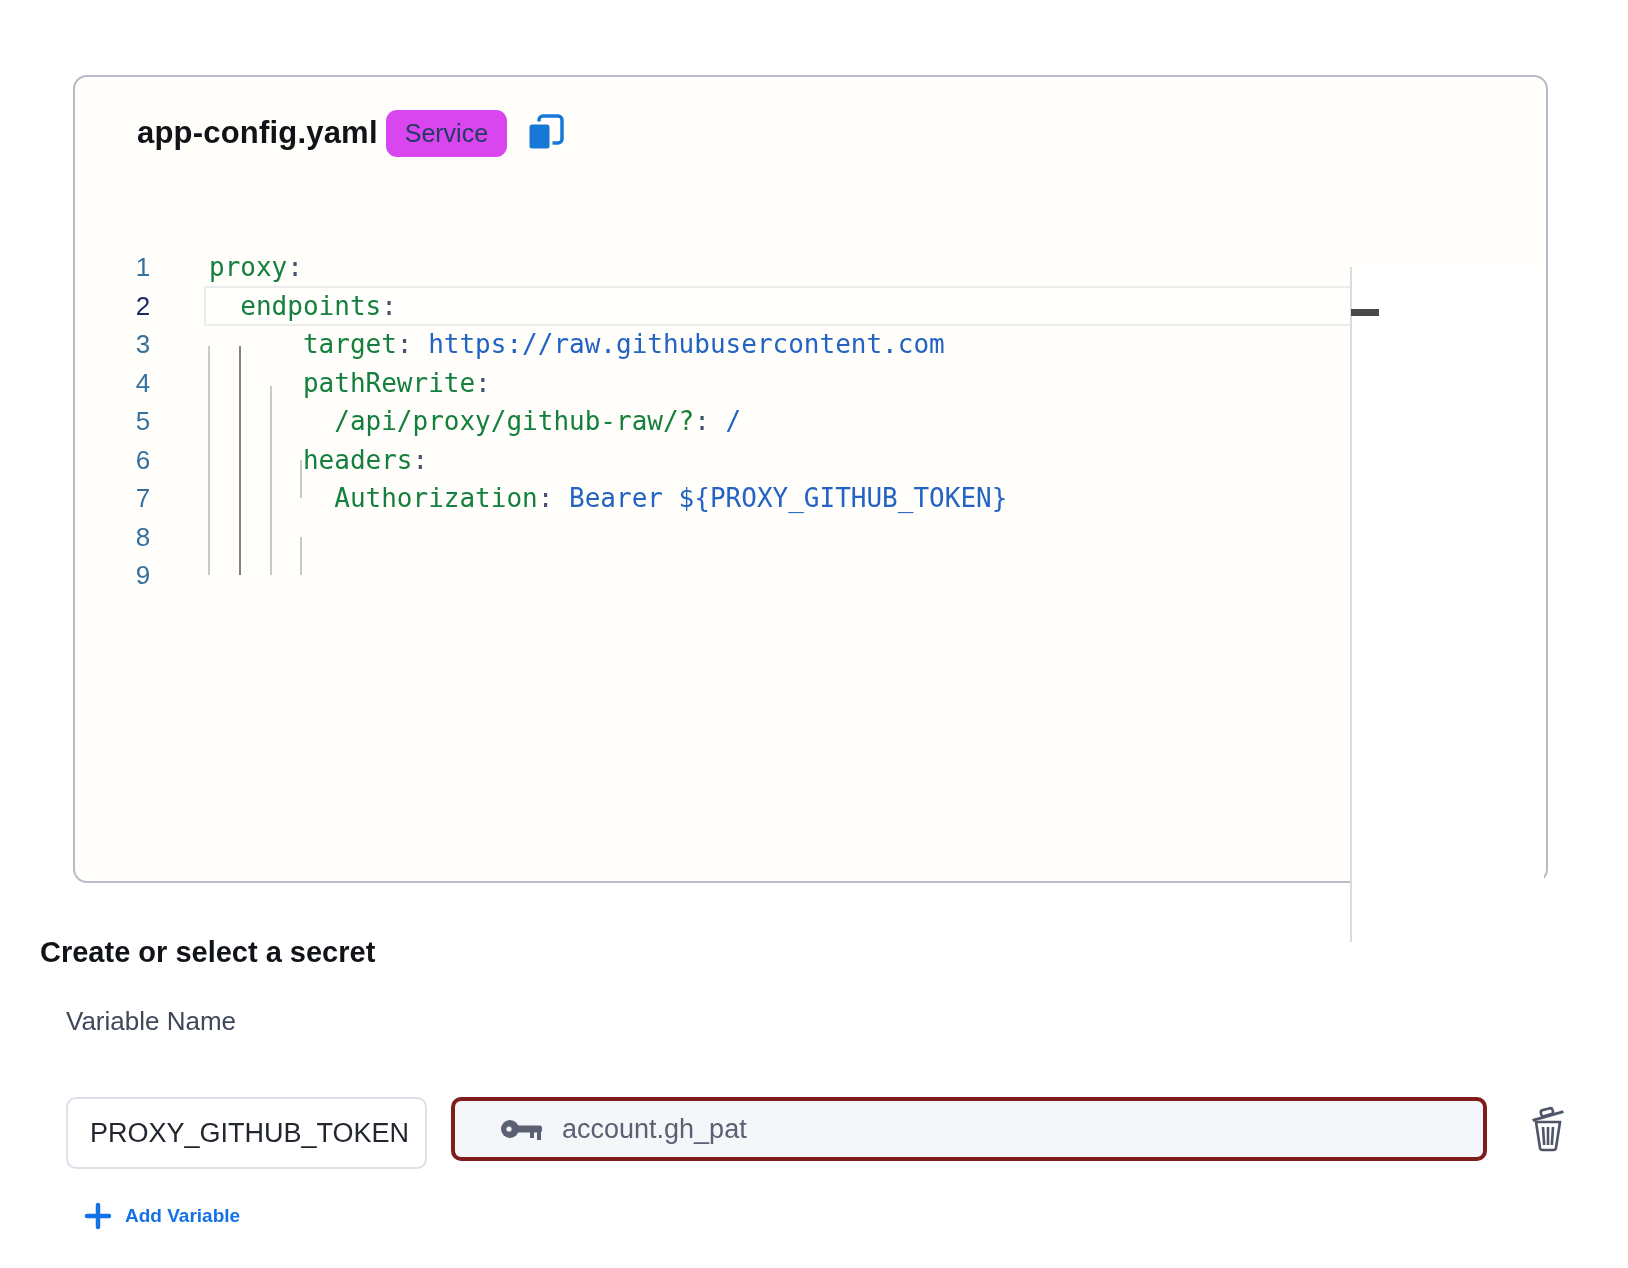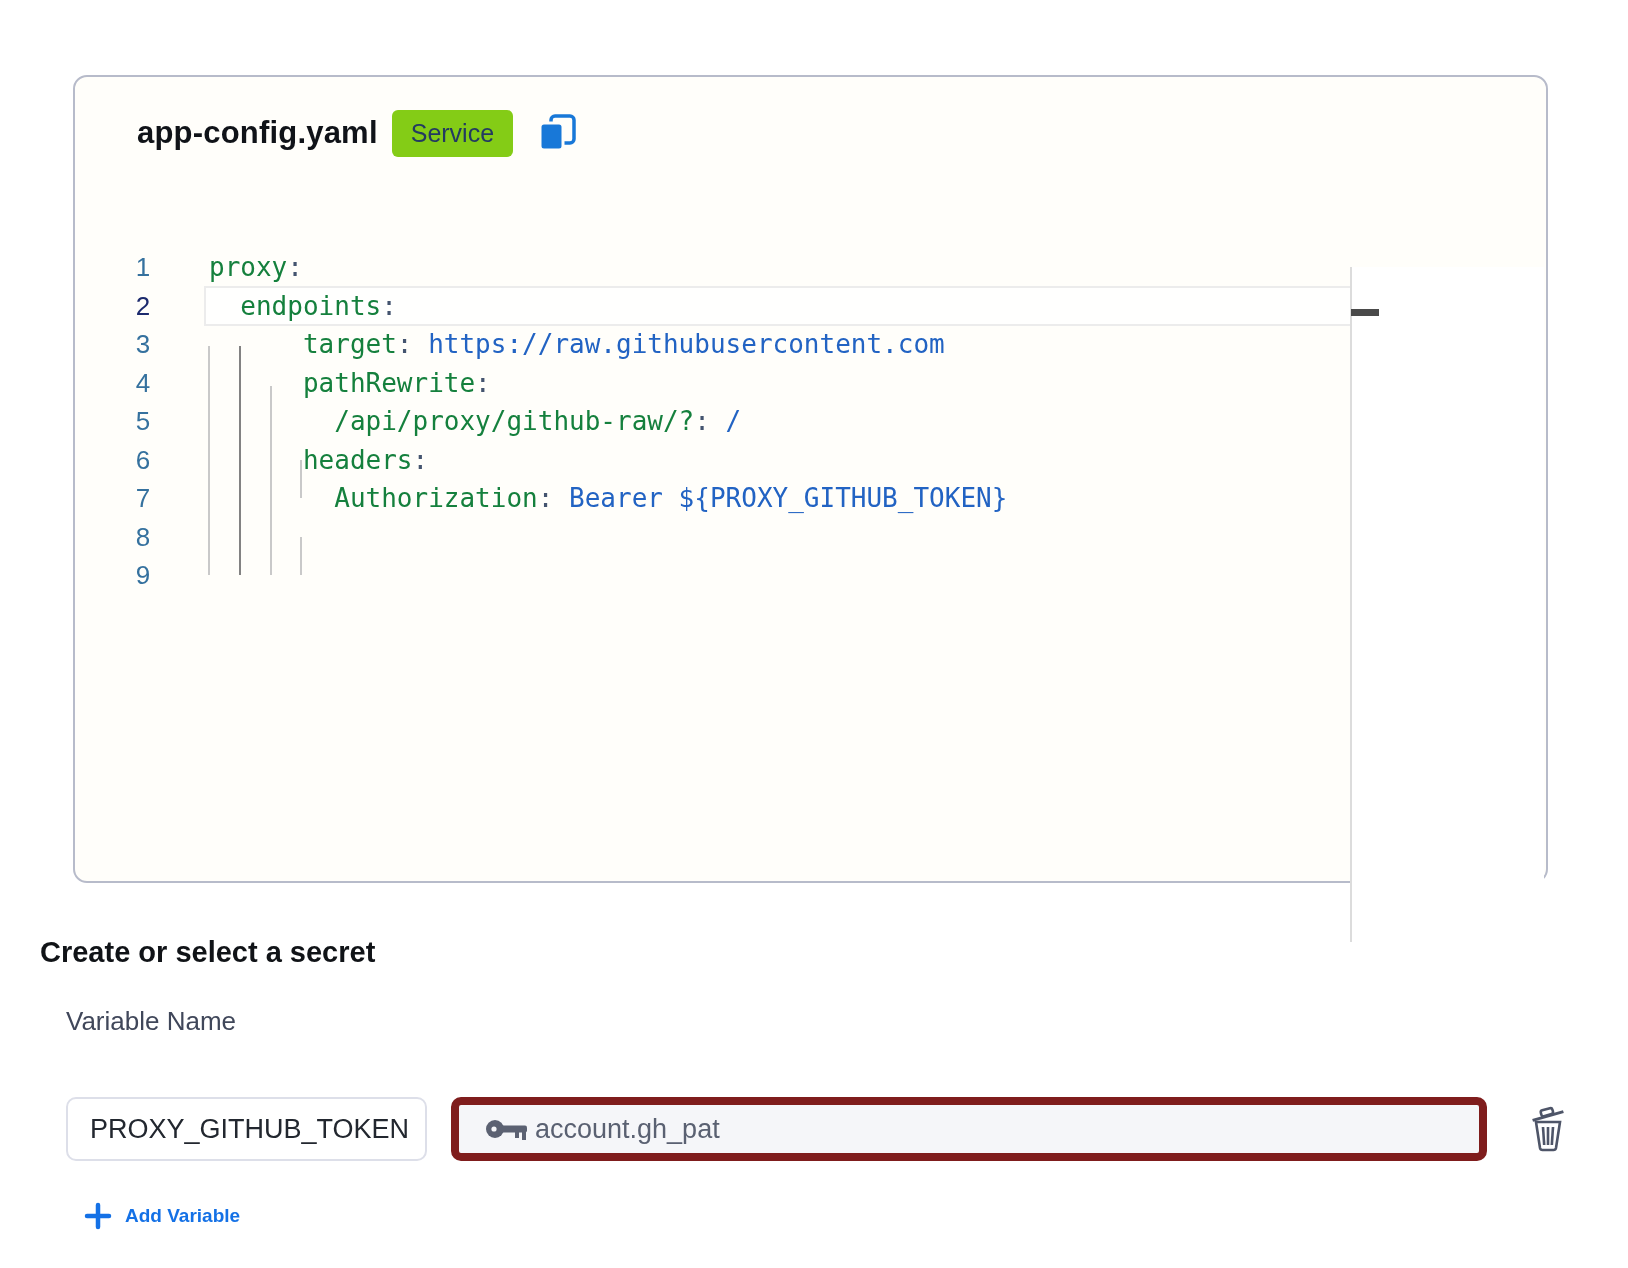--- a/index.html
+++ b/index.html
@@ -14,29 +14,29 @@
   .card{
     position:absolute;left:73px;top:75px;
     width:1471px;height:804px;
     border:2px solid #b7bbca;
     border-radius:14px;
     background:#fffefa;
     box-sizing:content-box;
   }
   .card-header{
     position:absolute;left:62px;top:30px;height:52px;
-    display:flex;align-items:center;gap:14px;
+    display:flex;align-items:center;gap:8px;
   }
   .card-title{
     font-size:31px;font-weight:700;color:#101318;letter-spacing:0.2px;
   }
   .badge{
-    background:#84cc16;color:#233a61;
+    background:#d946ef;color:#233a61;
     font-size:25px;line-height:1;
-    padding:11px 19px;border-radius:6px;
+    padding:11px 19px;border-radius:11px;
   }
   .copy-btn{
     background:none;border:none;padding:0;margin-left:8px;cursor:pointer;
     width:44px;height:44px;display:flex;align-items:center;justify-content:center;
   }
   
   .editor{position:absolute;left:0;top:94px;right:0;bottom:0;}
   .gutter{
     position:absolute;left:44px;top:77px;width:48px;
     font-family:"Liberation Sans",sans-serif;
@@ -85,35 +85,35 @@
   .secret-heading{
     position:absolute;left:33px;top:936px;
     font-size:29px;font-weight:700;color:#101317;margin-left:7px;
   }
   .var-label{
     position:absolute;left:66px;top:1006px;
     font-size:26px;color:#40475a;
   }
   .var-input{
     position:absolute;left:66px;top:1097px;
-    width:361px;height:64px;box-sizing:border-box;
+    width:361px;height:72px;box-sizing:border-box;
     border:2px solid #dddfe9;border-radius:10px;
     background:#ffffff;
     font-family:"Liberation Sans",sans-serif;
     font-size:27px;color:#22272f;
     padding:0 10px 0 22px;
     outline:none;
   }
   .secret-select{
     position:absolute;left:451px;top:1097px;
     width:1036px;height:64px;box-sizing:border-box;
-    border:8px solid #7f1d1d;border-radius:10px;
+    border:4px solid #7f1d1d;border-radius:10px;
     background:#f5f6f9;
-    display:flex;align-items:center;gap:6px;
-    padding-left:26px;cursor:pointer;
+    display:flex;align-items:center;gap:18px;
+    padding-left:45px;cursor:pointer;
   }
   .secret-select-text{font-size:27px;color:#5a6172;}
   .trash-btn{
     position:absolute;left:1526px;top:1104px;
     width:44px;height:52px;
     background:none;border:none;padding:0;cursor:pointer;
     display:flex;align-items:center;justify-content:center;
   }
   .add-var{
     position:absolute;left:84px;top:1196px;height:40px;

